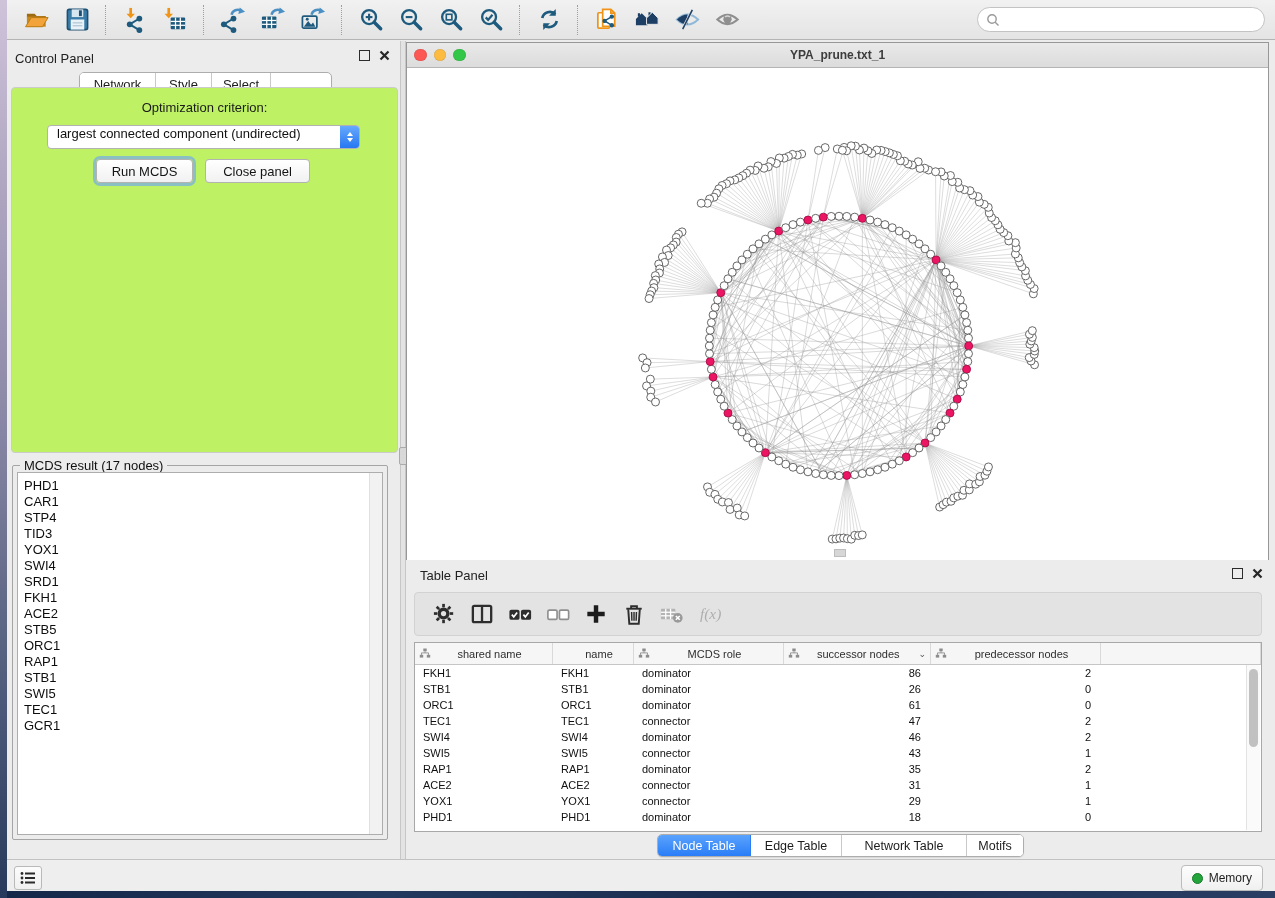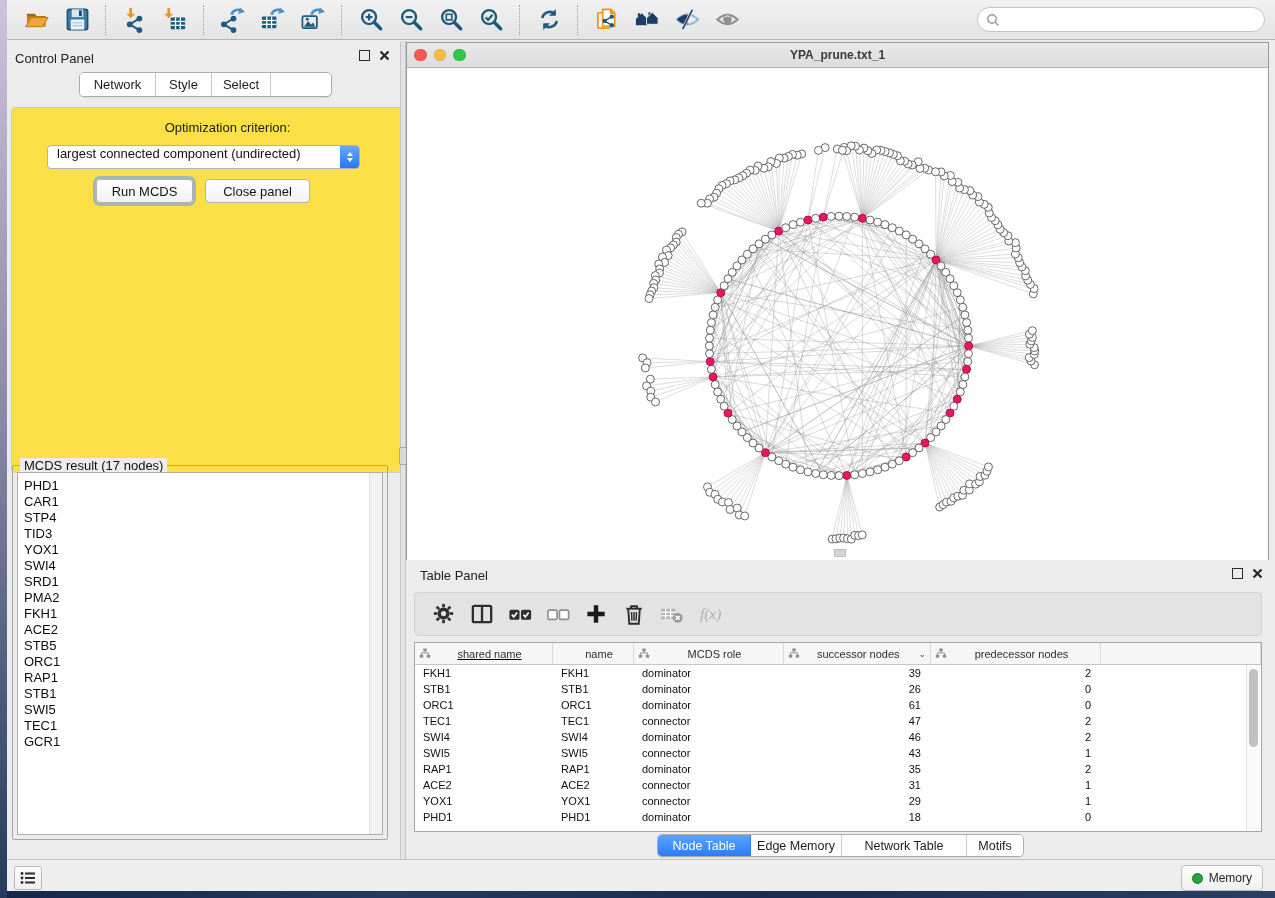--- a/index.html
+++ b/index.html
@@ -21,21 +21,21 @@
 
   
   #control-panel{left:7px;top:41px;width:393px;height:818px;background:#ececec;}
   .panel-title{font-size:13px;color:#222;}
   .win-mini-btns{display:flex;align-items:center;gap:9px;}
   .float-glyph{width:9px;height:9px;border:1.6px solid #2c2c2c;display:inline-block;}
   .seg{display:flex;background:#fff;border:1px solid #adadad;border-radius:5px;overflow:hidden;box-shadow:0 1px 1px rgba(0,0,0,.08);}
   .seg-tab{display:flex;align-items:center;justify-content:center;font-size:13px;color:#1c1c1c;border-right:1px solid #c9c9c9;background:#fff;cursor:default;}
   .seg-tab:last-child{border-right:none;}
   .seg-tab.active{background:linear-gradient(#5aa3fd,#2a7df7);color:#fff;border-right-color:#2a7df7;}
-  #cp-card{left:4px;top:66px;width:385px;height:364px;background:#fde047;border:1px solid #cbcbcb;border-radius:4px;padding-left:46px;}
+  #cp-card{left:4px;top:46px;width:385px;height:364px;background:#bef264;border:1px solid #cbcbcb;border-radius:4px;}
   #criterion-label{left:0;top:12px;width:100%;text-align:center;font-size:13px;color:#1b1b1b;}
   #criterion-select{left:35px;top:37px;width:313px;height:24px;background:#fff;border:1px solid #b2b2b2;border-radius:4px;display:flex;align-items:flex-start;box-sizing:border-box;}
   #criterion-select .sel-text{flex:1;font-size:13px;color:#111;padding-left:9px;white-space:nowrap;overflow:hidden;}
   .sel-stepper{width:19px;height:22px;border-radius:0 3px 3px 0;background:linear-gradient(#66a9fd,#2677f2);display:flex;flex-direction:column;align-items:center;justify-content:center;gap:2px;}
   .sel-stepper i{display:block;width:0;height:0;border-left:3.5px solid transparent;border-right:3.5px solid transparent;}
   .sel-stepper .up{border-bottom:4px solid #fff;}
   .sel-stepper .down{border-top:4px solid #fff;}
   .push-btn{height:24px;background:linear-gradient(#ffffff,#f1f1f1);border:1px solid #b3b3b3;border-radius:4px;font-size:13px;color:#141414;display:flex;align-items:center;justify-content:center;box-sizing:border-box;font-family:"Liberation Sans",sans-serif;}
   .focus-ring{box-shadow:0 0 0 3px rgba(110,165,245,.65);}
   #mcds-group{left:5px;top:424px;width:374px;height:373px;border:1px solid #a5a5a5;border-radius:2px;}
@@ -331,21 +331,20 @@
       <span class="abs" id="mcds-group-title">MCDS result (17 nodes)</span>
       <div class="abs" id="mcds-list">
         <div id="mcds-items" style="padding-top:5px;">
             <div class="list-item">PHD1</div>
             <div class="list-item">CAR1</div>
             <div class="list-item">STP4</div>
             <div class="list-item">TID3</div>
             <div class="list-item">YOX1</div>
             <div class="list-item">SWI4</div>
             <div class="list-item">SRD1</div>
-            <div class="list-item">PMA2</div>
             <div class="list-item">FKH1</div>
             <div class="list-item">ACE2</div>
             <div class="list-item">STB5</div>
             <div class="list-item">ORC1</div>
             <div class="list-item">RAP1</div>
             <div class="list-item">STB1</div>
             <div class="list-item">SWI5</div>
             <div class="list-item">TEC1</div>
             <div class="list-item">GCR1</div>
           </div>
@@ -729,21 +728,21 @@
         <div class="tpt-btn">
           <span>
             <svg class="tb-icon" viewBox="0 0 28 28">
               <text x="3" y="19" font-size="16" font-style="italic" font-family="Liberation Serif, serif" fill="#aeaeae">f(x)</text>
             </svg>
           </span>
         </div>
       </div>
     <div class="abs" id="node-table">
       <div id="nt-header">
-          <div class="th" style="width: 138px; text-decoration: underline;">
+          <div class="th" style="width: 138px;">
             <svg width="12" height="11" viewBox="0 0 12 11">
               <g fill="#8c8c8c">
                 <rect x="4.3" y="0.5" width="3.4" height="2.8"></rect>
                 <rect x="0.8" y="6.8" width="3.4" height="2.8"></rect>
                 <rect x="7.8" y="6.8" width="3.4" height="2.8"></rect>
               </g>
               <path d="M6 3.3v1.6M2.5 6.8V4.9h7v1.9" fill="none" stroke="#8c8c8c" stroke-width="0.9"></path>
             </svg>
             <span class="th-label">shared name</span>
           </div>
@@ -785,21 +784,21 @@
             </svg>
             <span class="th-label">predecessor nodes</span>
           </div>
           <div class="th" style="flex: 1 1 0%;"></div>
         </div>
       <div id="nt-body">
           <div class="tr">
             <div class="td" style="width: 138px; box-sizing: border-box;">FKH1</div>
             <div class="td" style="width: 81px; box-sizing: border-box;">FKH1</div>
             <div class="td" style="width: 150px; box-sizing: border-box;">dominator</div>
-            <div class="td num" style="width: 147px; box-sizing: border-box;">39</div>
+            <div class="td num" style="width: 147px; box-sizing: border-box;">86</div>
             <div class="td num" style="width: 170px; box-sizing: border-box;">2</div>
           </div>
           <div class="tr">
             <div class="td" style="width: 138px; box-sizing: border-box;">STB1</div>
             <div class="td" style="width: 81px; box-sizing: border-box;">STB1</div>
             <div class="td" style="width: 150px; box-sizing: border-box;">dominator</div>
             <div class="td num" style="width: 147px; box-sizing: border-box;">26</div>
             <div class="td num" style="width: 170px; box-sizing: border-box;">0</div>
           </div>
           <div class="tr">
@@ -859,21 +858,21 @@
             <div class="td num" style="width: 170px; box-sizing: border-box;">0</div>
           </div>
         </div>
       <div id="nt-scroll">
           <div id="nt-thumb"></div>
         </div>
     </div>
     <div class="abs" id="tp-tabs">
         <div class="seg" id="tp-tabs-seg">
           <div class="seg-tab active" style="width: 92px;">Node Table</div>
-          <div class="seg-tab" style="width: 90px;">Edge Memory</div>
+          <div class="seg-tab" style="width: 90px;">Edge Table</div>
           <div class="seg-tab" style="width: 124px;">Network Table</div>
           <div class="seg-tab" style="width: 56px;">Motifs</div>
         </div>
       </div>
   </div>
 
   <div class="abs" id="statusbar">
     <div class="abs" id="status-list-btn">
       <svg width="16" height="14" viewBox="0 0 16 14">
         <g fill="#2b2b2b">

